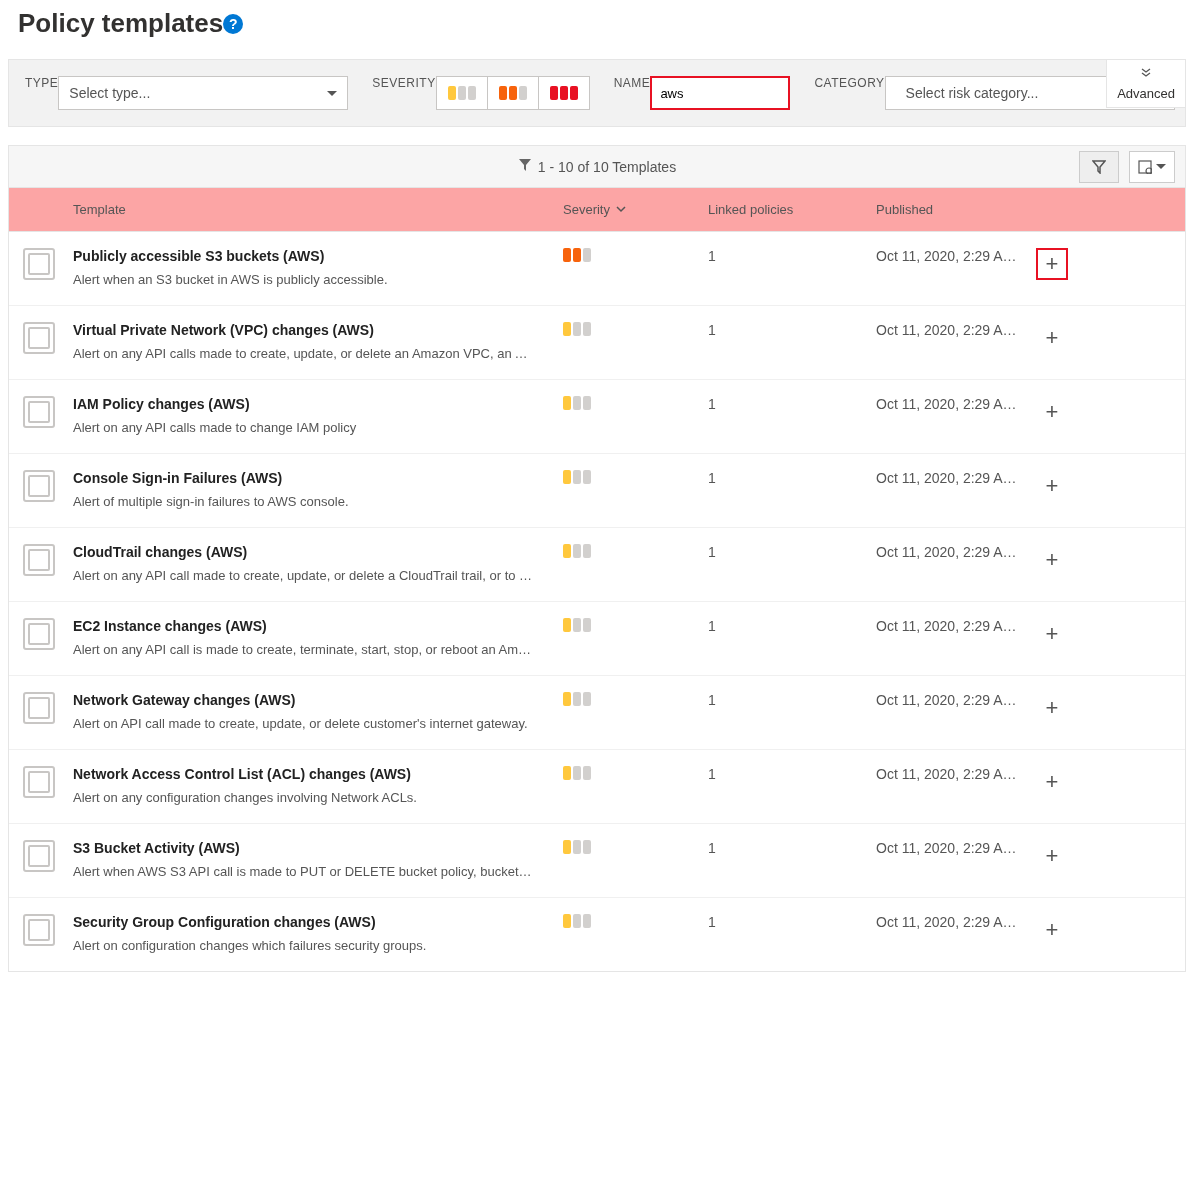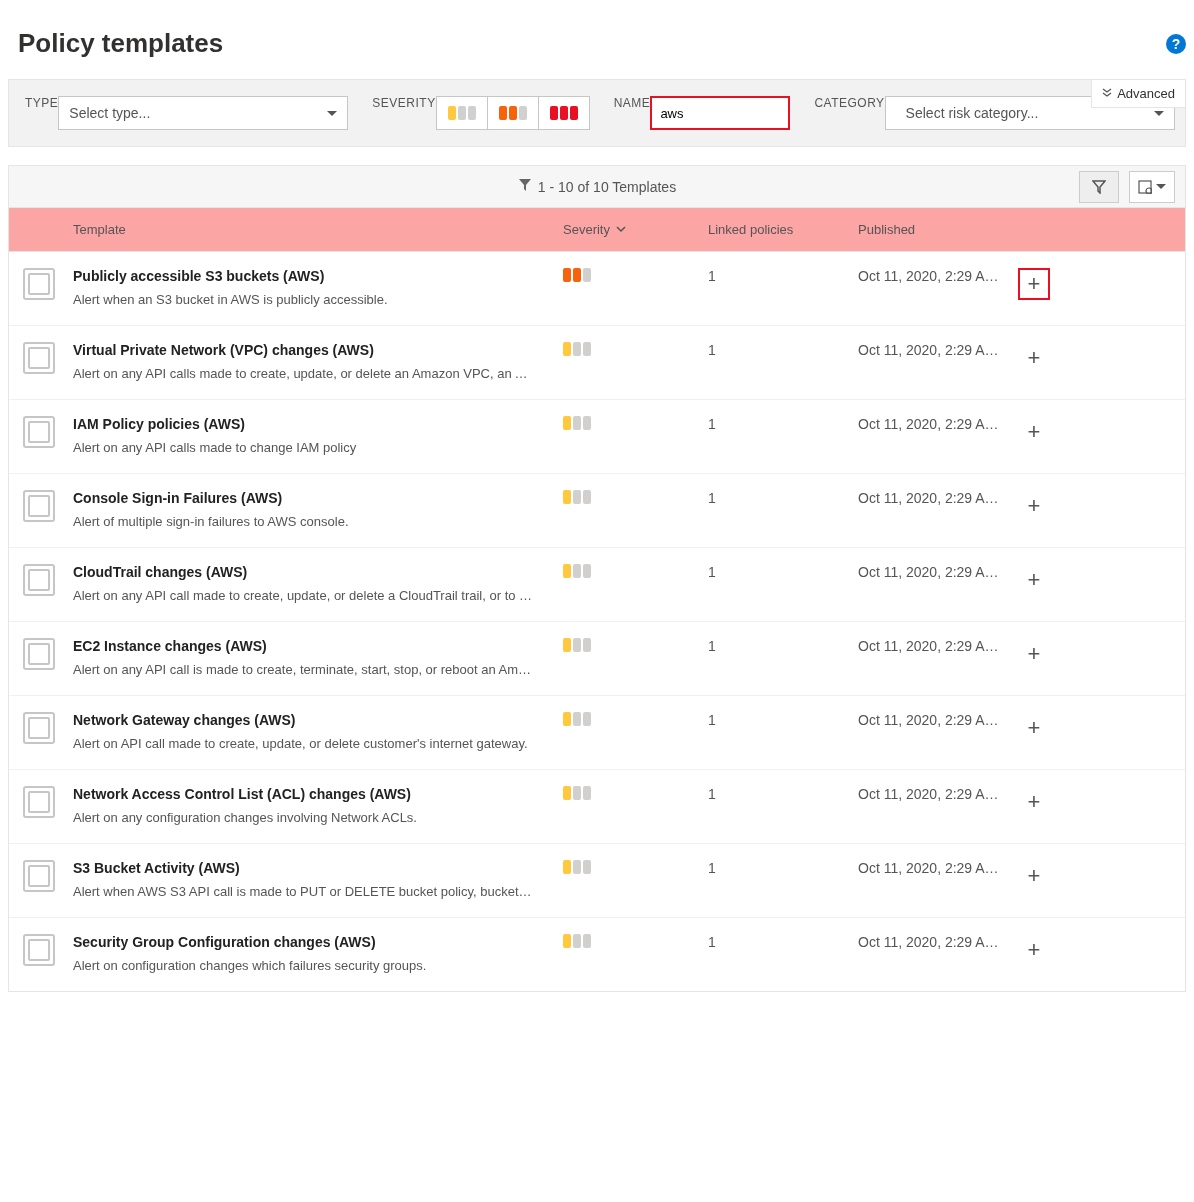--- a/index.html
+++ b/index.html
@@ -1,47 +1,47 @@
 <!DOCTYPE html>
 <html><head>
   <meta charset="utf-8">
   <style>
     * { box-sizing: border-box; margin: 0; padding: 0; }
     body { font-family: 'Segoe UI', Arial, sans-serif; font-size: 14px; color: #323130; background: #fff; }
     .page { width: 1194px; margin: 0 auto; padding: 8px; }
-    .header { display: flex; justify-content: space-between; align-items: flex-start; padding: 0 0 20px 10px; margin-top: 20px; }
+    .header { display: flex; align-items: flex-start; padding: 0 0 20px 10px; }
     .page-title { font-size: 26px; font-weight: 600; }
     .help-btn { width: 20px; height: 20px; border-radius: 50%; background: #0078d4; color: #fff; font-size: 14px; font-weight: 700; display: flex; align-items: center; justify-content: center; margin-top: 6px; }
     .filter-bar { background: #f2f2f2; border: 1px solid #e5e5e5; display: flex; padding: 16px; gap: 24px; margin-bottom: 18px; position: relative; align-items: flex-end; }
     .filter-group { display: flex; flex-direction: row; }
     .filter-label { font-size: 12px; color: #555; letter-spacing: 0.5px; margin-bottom: 10px; }
     .select-box { border: 1px solid #c8c6c4; background: #fff; height: 34px; padding: 0 10px; display: flex; align-items: center; justify-content: space-between; gap: 18px; color: #555; }
     .select-type { width: 290px; }
     .select-cat { width: 290px; padding-left: 20px; }
     .chev-down { border-left: 5px solid transparent; border-right: 5px solid transparent; border-top: 5px solid #555; }
     .sev-group { display: flex; }
     .sev-btn { width: 52px; height: 34px; border: 1px solid #c8c6c4; background: #fff; display: flex; align-items: center; justify-content: center; gap: 2px; }
     .sev-btn + .sev-btn { margin-left: -1px; }
     .block { width: 8px; height: 14px; border-radius: 2px; }
     .yellow { background: #ffc83d; } .orange { background: #f7630c; } .red { background: #e81123; } .grey { background: #d2d0ce; }
     .name-input { width: 140px; height: 34px; border: 2px solid #e81123; padding: 0 8px; font-size: 13px; outline: none; }
-    .adv-btn { position: absolute; top: -1px; right: -1px; background: #fff; border: 1px solid #e5e5e5; padding: 6px 10px; font-size: 13px; display: flex; align-items: center; gap: 5px; }
+    .adv-btn { position: absolute; top: -1px; right: -1px; background: #fff; border: 1px solid #e5e5e5; padding: 6px 10px; font-size: 13px; display: flex; align-items: center; gap: 5px; flex-direction: column; }
     .table-wrap { border: 1px solid #e5e5e5; }
     .table-head { background: #f6f6f6; border-bottom: 1px solid #e5e5e5; padding: 12px 14px; display: flex; align-items: center; justify-content: center; position: relative; }
     .result-info { color: #555; font-size: 14px; display: flex; align-items: center; gap: 6px; }
     .toolbar { position: absolute; right: 10px; display: flex; gap: 10px; }
     .tool-btn { background: #eee; border: 1px solid #ccc; height: 32px; width: 40px; display: flex; align-items: center; justify-content: center; }
     .tool-btn2 { background: #fff; border: 1px solid #ccc; height: 32px; padding: 0 8px; display: flex; align-items: center; gap: 4px; }
     .col-head { display: flex; background: #fca5a5; border-bottom: 1px solid #e5e5e5; padding: 14px 14px; }
     .col { font-size: 13px; color: #555; }
     .c-icon { width: 50px; }
     .c-template { flex: 0 0 490px; }
     .c-severity { flex: 0 0 145px; display: flex; align-items: center; gap: 6px; }
     .c-linked { flex: 0 0 150px; }
-    .c-published { flex: 0 0 160px; }
+    .c-published { flex: 0 0 160px; margin-left: 18px; }
     .c-act { width: 60px; text-align: center; }
     .row { display: flex; align-items: flex-start; padding: 16px 14px 18px; border-bottom: 1px solid #f0f0f0; }
     .row:last-child { border-bottom: none; }
     .policy-icon { width: 32px; height: 32px; border: 2px solid #c8c6c4; border-radius: 3px; position: relative; background: #fff; }
     .policy-icon::after { content: ''; position: absolute; inset: 3px; border: 2px solid #c8c6c4; border-radius: 2px; }
     .tmpl-title { font-size: 14px; font-weight: 600; color: #222; margin-bottom: 8px; }
     .tmpl-desc { font-size: 13px; color: #555; max-width: 460px; overflow: hidden; text-overflow: ellipsis; white-space: nowrap; }
     .sev-cell { display: flex; gap: 2px; }
     .linked-val { color: #555; }
     .pub-val { color: #555; white-space: nowrap; }
@@ -191,21 +191,21 @@
           <div class="c-published pub-val">Oct 11, 2020, 2:29 A…</div>
           <div class="c-act">
             <div class="add-btn">+</div>
           </div>
         </div>
         <div class="row">
           <div class="c-icon">
             <div class="policy-icon"></div>
           </div>
           <div class="c-template">
-            <div class="tmpl-title">IAM Policy policies (AWS)</div>
+            <div class="tmpl-title">IAM Policy changes (AWS)</div>
             <div class="tmpl-desc">Alert on any API calls made to change IAM policy</div>
           </div>
           <div class="c-severity">
             <div class="sev-cell">
               <span class="block yellow"></span>
               <span class="block grey"></span>
               <span class="block grey"></span>
             </div>
           </div>
           <div class="c-linked linked-val">1</div>

